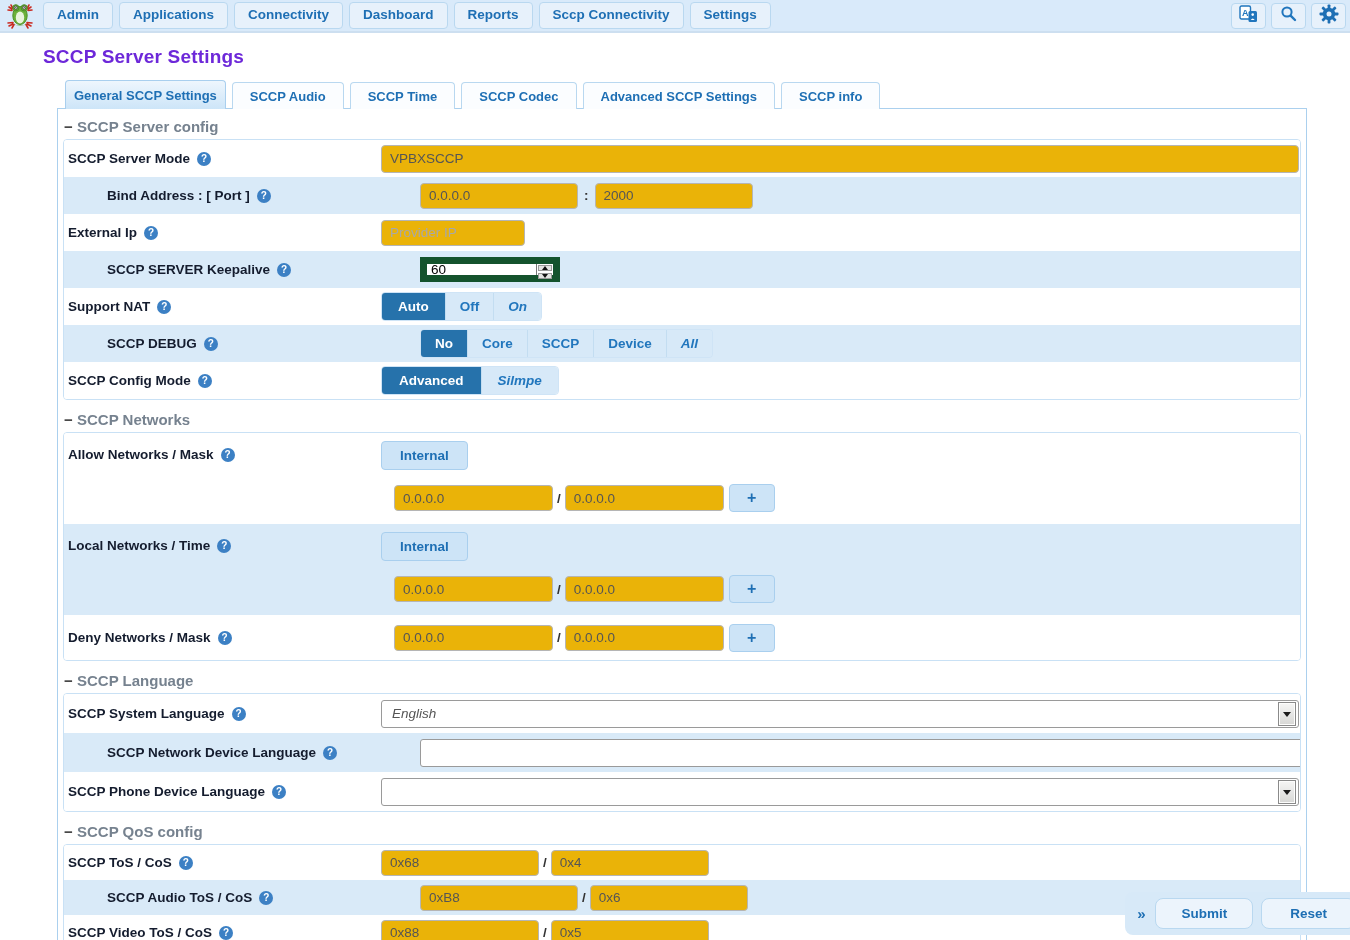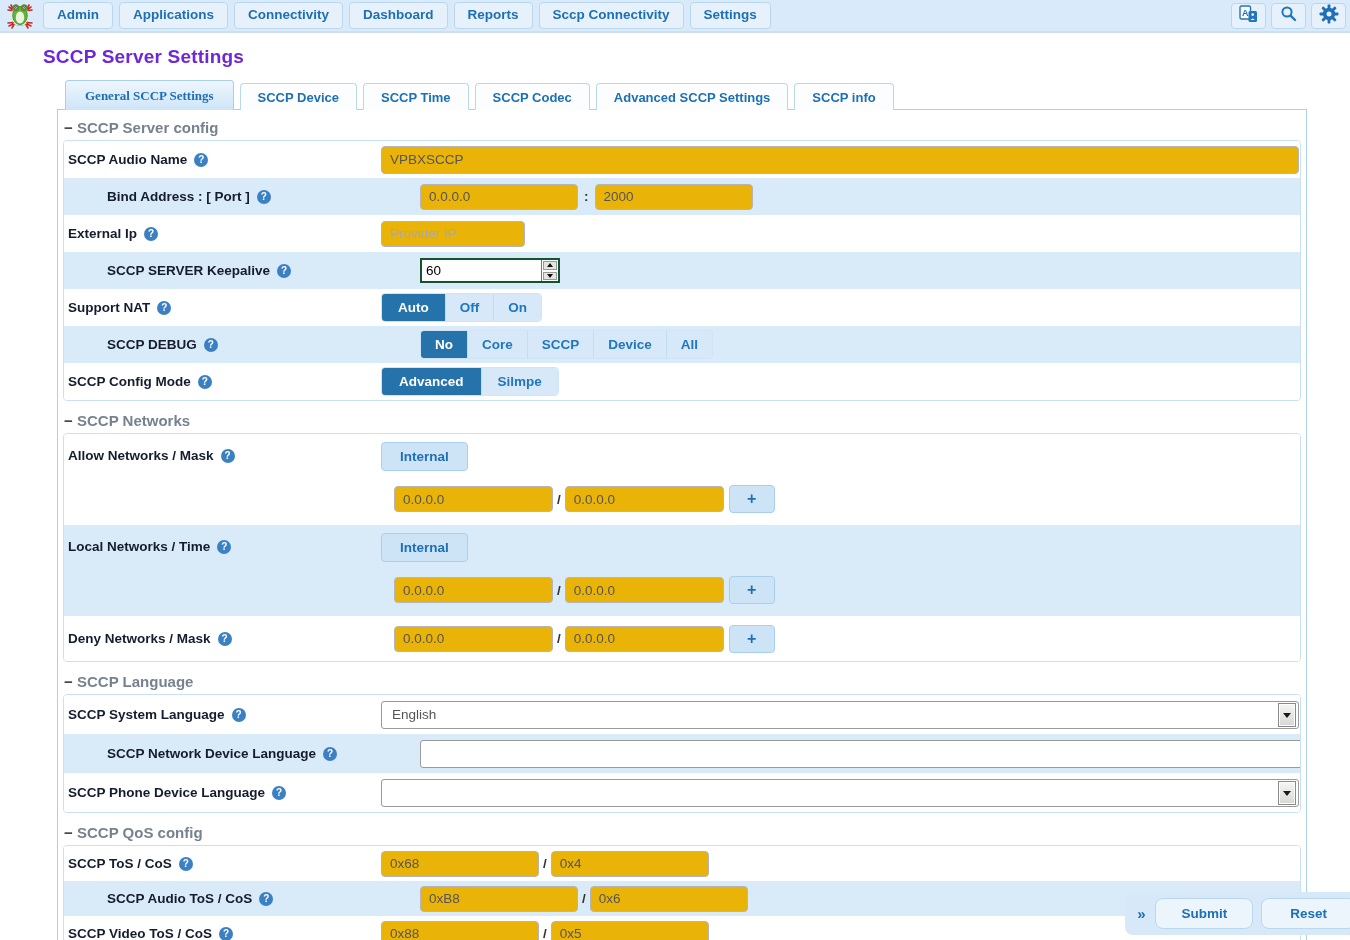--- a/index.html
+++ b/index.html
@@ -21,21 +21,21 @@
   .page-title { margin: 13px 0 12px 43px; font-size: 19px; font-weight: bold;
     color: #6d28d9; letter-spacing: .2px; }
 
   
   .tabs { margin-left: 65px; display: flex; gap: 6px; align-items: flex-end;
     position: relative; z-index: 2; }
   .tab { padding: 6px 17px 5px; font-size: 13px; font-weight: bold; color: #1e6fb4;
     background: #fbfdff; border: 1px solid #b9d8f0; border-bottom: none;
     border-radius: 4px 4px 0 0; cursor: pointer; margin-bottom: -1px; }
   .tab.active { background: linear-gradient(#eef6fd, #cde5f8); border-color: #a9cfee;
-    padding: 7px 19px 6px; font-family: Liberation Serif, serif; }
+    padding: 7px 8px 6px; }
 
   
   .panel { margin-left: 57px; width: 1250px; height: 845px; border: 1px solid #abd0ee;
     background: #fff; padding: 4px 5px 0 5px; position: relative; z-index: 1; }
   .sec-head { display: flex; align-items: center; padding: 5px 1px 4px 1px; }
   .collapse-glyph { color: #3f3f3f; font-weight: bold; font-size: 15px; width: 13px; cursor: pointer; }
   .sec-title { color: #76828f; font-weight: bold; font-size: 15px; }
   .box { border: 1px solid #c9e1f5; border-radius: 4px; overflow: hidden; }
 
   .row { display: flex; align-items: center; min-height: 37px; background: #fff; padding: 2px 0; }
@@ -53,50 +53,50 @@
   
   .txt { height: 26px; border: 1px solid #b5b5b5; border-radius: 4px; padding: 0 8px;
     font-size: 13.5px; color: #555; font-family: inherit; background: #eab308; }
   .txt::placeholder { color: #a8a8a8; }
   .w-full { width: 918px; height: 28px; }
   .w-ip { width: 158px; }
   .sep { font-weight: bold; color: #333; font-size: 13.5px; margin: 0 6px; }
   .sep.tight { margin: 0 4px; }
 
   
-  .spin-wrap { width: 140px; height: 25px; border: 2px solid #14532d; display: flex;
+  .spin-wrap { width: 140px; height: 25px; border: 7px solid #14532d; display: flex;
     background: #fff; align-items: stretch; }
   .spin-wrap input { flex: 1; border: none; outline: none; padding: 0 4px; font-size: 13.5px;
     color: #000; font-family: inherit; min-width: 0; }
   .spinner { width: 17px; display: flex; flex-direction: column; border-left: 1px solid #777; }
   .spin-btn { flex: 1; background: #e4e4e2; border: 1px solid #999; margin: 1px;
     display: flex; align-items: center; justify-content: center; cursor: pointer; }
   .spin-btn.up::after { content: ""; border: 3px solid transparent; border-bottom: 4px solid #111; margin-top: -3px; }
   .spin-btn.down::after { content: ""; border: 3px solid transparent; border-top: 4px solid #111; margin-bottom: -3px; }
 
   
   .seg { display: inline-flex; border-radius: 4px; overflow: hidden; border: 1px solid #cfe4f6; }
   .seg-opt { padding: 6px 14px; background: #d7e9f8; color: #2176bd; font-weight: bold;
     font-size: 13.5px; border-right: 1px solid #c3ddf1; cursor: pointer; }
-  .seg-opt:last-child { border-right: none; }
+  .seg-opt:last-child { border-right: none; font-style: italic; }
   .seg-opt.active { background: #2672ab; color: #fff; }
 
   
   .lite-btn { background: #cde4f7; border: 1px solid #a9cfee; border-radius: 4px;
     color: #1e6fb4; font-weight: bold; font-size: 13.5px; padding: 6px 18px;
     font-family: inherit; cursor: pointer; }
   .add-btn { width: 46px; height: 28px; padding: 0; font-size: 16px; margin-left: 5px; }
   .net-line { display: flex; align-items: center; margin-left: 13px; }
   .net-line .txt { width: 159px; }
   .mt { margin-top: 14px; }
 
   
   .fake-select { width: 918px; height: 28px; border: 1px solid #9a9a9a; border-radius: 3px;
     background: #fff; display: flex; align-items: center; cursor: pointer; }
-  .fake-select .val { flex: 1; padding: 0 10px; font-size: 13.5px; color: #555; }
+  .fake-select .val { flex: 1; padding: 0 10px; font-size: 13.5px; color: #555; font-style: italic; }
   .dd-btn { width: 18px; height: 24px; margin: 1px 2px 1px 0; border: 1px solid #8a8a8a;
     background: linear-gradient(#f6f6f5, #d7d7d5); box-shadow: inset 0 0 0 1px #fdfdfc;
     display: flex; align-items: center; justify-content: center; flex: none; }
   .dd-btn::after { content: ""; border: 4px solid transparent; border-top: 5px solid #1a1a1a;
     margin-top: 5px; }
 
   
   .footer-bar { position: fixed; right: 0; bottom: 5px; background: #d7e9f8;
     border-radius: 8px 0 0 8px; padding: 6px 0 6px 12px; display: flex; align-items: center;
     gap: 8px; z-index: 10; }
@@ -191,38 +191,38 @@
         </svg>
       </span>
     </div>
   </div>
 </div>
 
 <h1 class="page-title">SCCP Server Settings</h1>
 
 <div class="tabs">
   <div class="tab active">General SCCP Settings</div>
-  <div class="tab">SCCP Device</div>
+  <div class="tab">SCCP Audio</div>
   <div class="tab">SCCP Time</div>
   <div class="tab">SCCP Codec</div>
   <div class="tab">Advanced SCCP Settings</div>
   <div class="tab">SCCP info</div>
 </div>
 
 <div class="panel">
 
   <div class="sec-head">
     <span class="collapse-glyph">−</span>
     <span class="sec-title">SCCP Server config</span>
   </div>
   <div class="box">
 
     <div class="row">
       <div class="label-cell">
-        <span class="f-label">SCCP Audio Name</span>
+        <span class="f-label">SCCP Server Mode</span>
         <span class="help-icon">?</span>
       </div>
       <div class="ctrl-cell">
         <input class="txt w-full" value="VPBXSCCP" style="">
       </div>
     </div>
 
     <div class="row alt">
       <div class="label-cell">
         <span class="f-label">Bind Address : [ Port ]</span>

